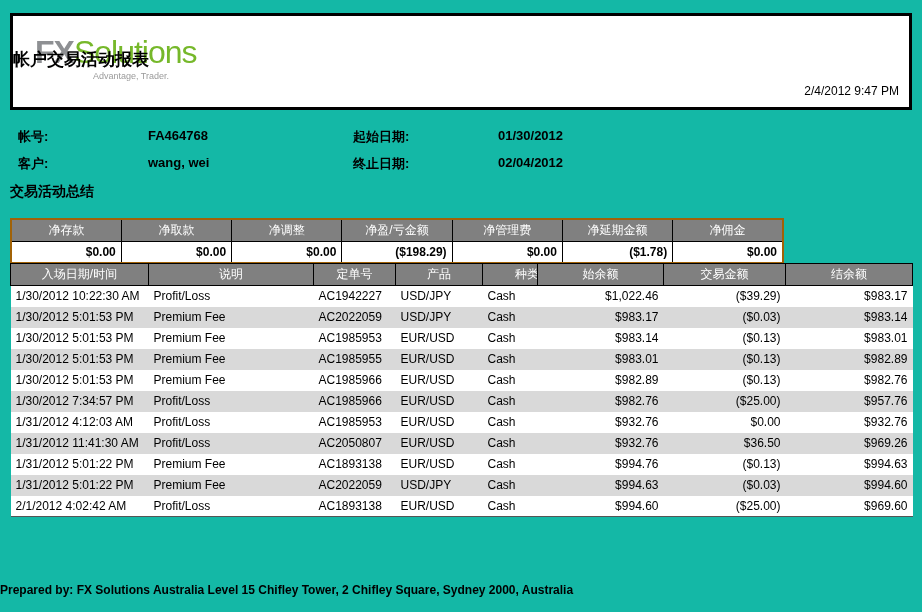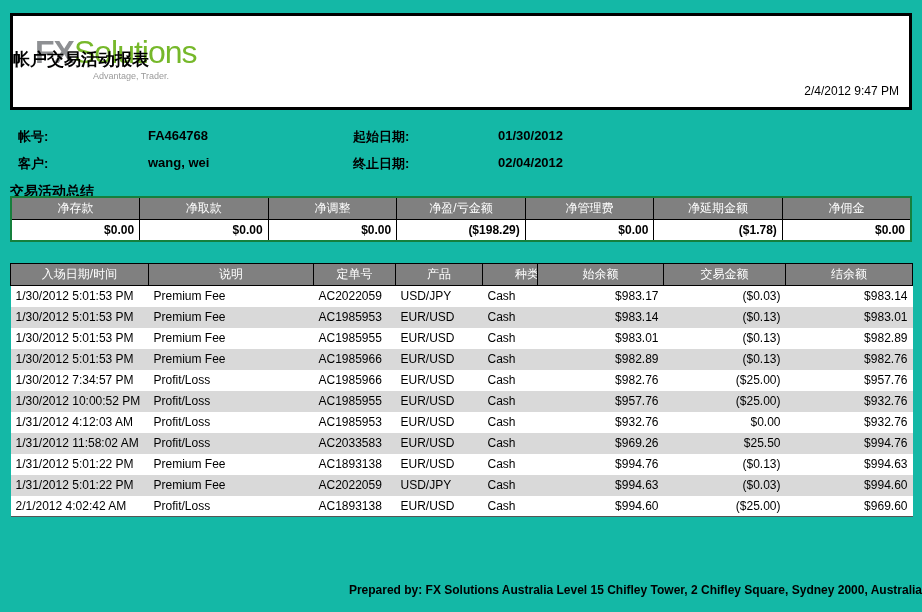--- a/index.html
+++ b/index.html
@@ -30,23 +30,23 @@
 
   
   .info-label, .info-value { position:absolute; font-size:13px; font-weight:bold; white-space:nowrap;padding-left:8px; }
   .r1 { top:128px; } .r2 { top:155px; }
   .c1 { left:10px; } .c2 { left:140px; } .c3 { left:345px; } .c4 { left:490px; }
 
   .section-title { position:absolute; left:10px; top:183px; font-size:14px; font-weight:bold; }
 
   
   .summary-table {
-    position:absolute; left:10px; top:196px; width:902px;
+    position:absolute; left:10px; top:218px; width:774px;
     border-collapse:collapse; table-layout:fixed;
-    border:2px solid #15803d;
+    border:2px solid #a16207;
   }
   .summary-table th {
     background:#808080; color:#fff; font-size:12px; font-weight:normal;
     height:22px; text-align:center; border:1px solid #000; white-space:nowrap; overflow:hidden;
   }
   .summary-table td {
     background:#fff; font-size:12px; font-weight:bold; height:22px;
     text-align:right; padding-right:5px; border:1px solid #000; white-space:nowrap;
   }
 
@@ -63,21 +63,21 @@
   .tx-table td {
     font-size:12px; height:21px; white-space:nowrap; overflow:hidden;
     padding:0 5px; border:none;
   }
   .tx-table tbody tr:nth-child(even) td { background:#d9d9d9; }
   .tx-table tbody tr:nth-child(odd) td { background:#fff; }
   .al { text-align:left; } .ar { text-align:right; }
 
   
   .footer {
-    position:absolute; left:0; top:583px; width:100%; text-align:right;
+    position:absolute; left:0; top:583px; width:100%; text-align:left;
     font-size:12px; font-weight:bold;
   }
 </style>
 </head>
 <body>
 
 <div class="page">
 
   <div class="header-box">
     <div class="logo">
@@ -132,20 +132,30 @@
           <th style="width: 82px;">定单号</th>
           <th style="width: 87px;">产品</th>
           <th style="width: 55px; padding-left: 32px;">种类</th>
           <th style="width: 126px;">始余额</th>
           <th style="width: 122px; margin-top: 24px;">交易金额</th>
           <th style="width: 127px;">结余额</th>
         </tr>
       </thead>
     <tbody id="tx-body">
         <tr>
+          <td class="al">1/30/2012 10:22:30 AM</td>
+          <td class="al">Profit/Loss</td>
+          <td class="al">AC1942227</td>
+          <td class="al">USD/JPY</td>
+          <td class="al">Cash</td>
+          <td class="ar">$1,022.46</td>
+          <td class="ar">($39.29)</td>
+          <td class="ar">$983.17</td>
+        </tr>
+        <tr>
           <td class="al">1/30/2012 5:01:53 PM</td>
           <td class="al">Premium Fee</td>
           <td class="al">AC2022059</td>
           <td class="al">USD/JPY</td>
           <td class="al">Cash</td>
           <td class="ar">$983.17</td>
           <td class="ar">($0.03)</td>
           <td class="ar">$983.14</td>
         </tr>
         <tr>
@@ -182,48 +192,38 @@
           <td class="al">1/30/2012 7:34:57 PM</td>
           <td class="al">Profit/Loss</td>
           <td class="al">AC1985966</td>
           <td class="al">EUR/USD</td>
           <td class="al">Cash</td>
           <td class="ar">$982.76</td>
           <td class="ar">($25.00)</td>
           <td class="ar">$957.76</td>
         </tr>
         <tr>
-          <td class="al">1/30/2012 10:00:52 PM</td>
-          <td class="al">Profit/Loss</td>
-          <td class="al">AC1985955</td>
-          <td class="al">EUR/USD</td>
-          <td class="al">Cash</td>
-          <td class="ar">$957.76</td>
-          <td class="ar">($25.00)</td>
-          <td class="ar">$932.76</td>
-        </tr>
-        <tr>
           <td class="al">1/31/2012 4:12:03 AM</td>
           <td class="al">Profit/Loss</td>
           <td class="al">AC1985953</td>
           <td class="al">EUR/USD</td>
           <td class="al">Cash</td>
           <td class="ar">$932.76</td>
           <td class="ar">$0.00</td>
           <td class="ar">$932.76</td>
         </tr>
         <tr>
-          <td class="al">1/31/2012 11:58:02 AM</td>
-          <td class="al">Profit/Loss</td>
-          <td class="al">AC2033583</td>
-          <td class="al">EUR/USD</td>
-          <td class="al">Cash</td>
+          <td class="al">1/31/2012 11:41:30 AM</td>
+          <td class="al">Profit/Loss</td>
+          <td class="al">AC2050807</td>
+          <td class="al">EUR/USD</td>
+          <td class="al">Cash</td>
+          <td class="ar">$932.76</td>
+          <td class="ar">$36.50</td>
           <td class="ar">$969.26</td>
-          <td class="ar">$25.50</td>
-          <td class="ar">$994.76</td>
         </tr>
         <tr>
           <td class="al">1/31/2012 5:01:22 PM</td>
           <td class="al">Premium Fee</td>
           <td class="al">AC1893138</td>
           <td class="al">EUR/USD</td>
           <td class="al">Cash</td>
           <td class="ar">$994.76</td>
           <td class="ar">($0.13)</td>
           <td class="ar">$994.63</td>

